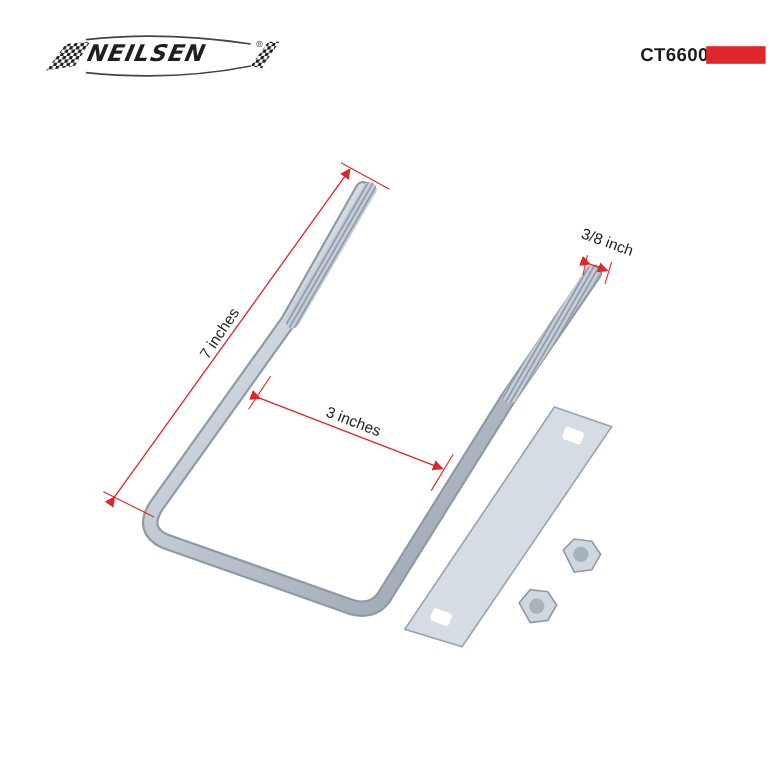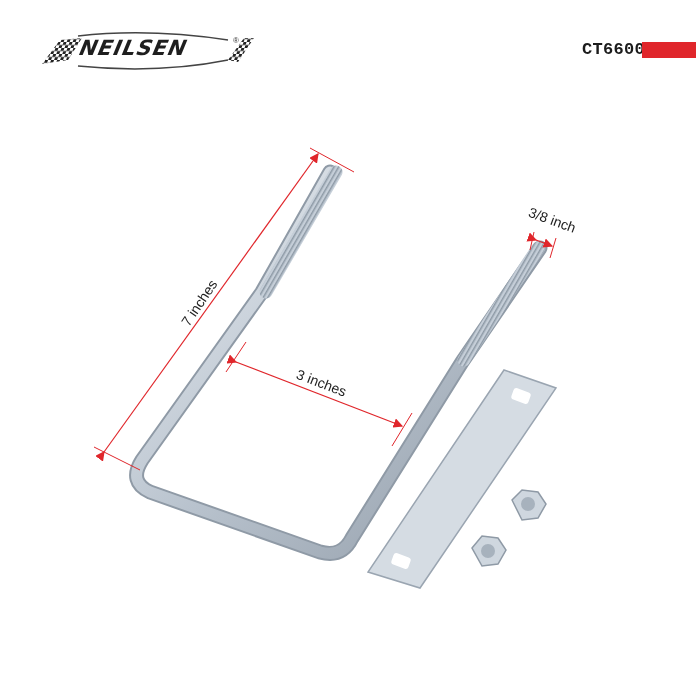--- a/index.html
+++ b/index.html
@@ -1,20 +1,20 @@
 <!DOCTYPE html>
 <html><head>
 <meta charset="utf-8">
 <style>
   html, body { margin:0; padding:0; background:#ffffff; }
   body { width:700px; height:700px; position:relative; overflow:hidden; font-family:"Liberation Sans", sans-serif; }
   .brand { position:absolute; left:38px; top:30px; width:220px; height:40px; }
   .brand-text { position:absolute; left:42px; top:6px; font-family:"DejaVu Sans", sans-serif; font-weight:900; font-style:italic; font-size:21px; letter-spacing:1px; color:#1e1e1e; transform:skewX(-12deg); }
   .brand-reg { position:absolute; left:195px; top:6px; font-size:8px; color:#333; }
-  .code { position:absolute; left:582px; top:40px; font-family:Liberation Mono, monospace; font-weight:700; font-size:17px; color:#1c1c1c; letter-spacing:0.3px; }
+  .code { position:absolute; left:582px; top:40px; font-family:Liberation Sans, sans-serif; font-weight:700; font-size:17px; color:#1c1c1c; letter-spacing:0.3px; }
   .code-bar { position:absolute; left:642px; top:42px; width:54px; height:16px; background:#e0262b; }
   .scene { position:absolute; left:0; top:0; width:700px; height:700px; }
   .dim-label { position:absolute; font-family:"Liberation Sans", sans-serif; font-size:14px; color:#1e1e1e; white-space:nowrap; transform-origin:left top; }
 </style>
 </head>
 <body>
 
 <div class="brand">
   <svg width="220" height="40">
     <defs>

